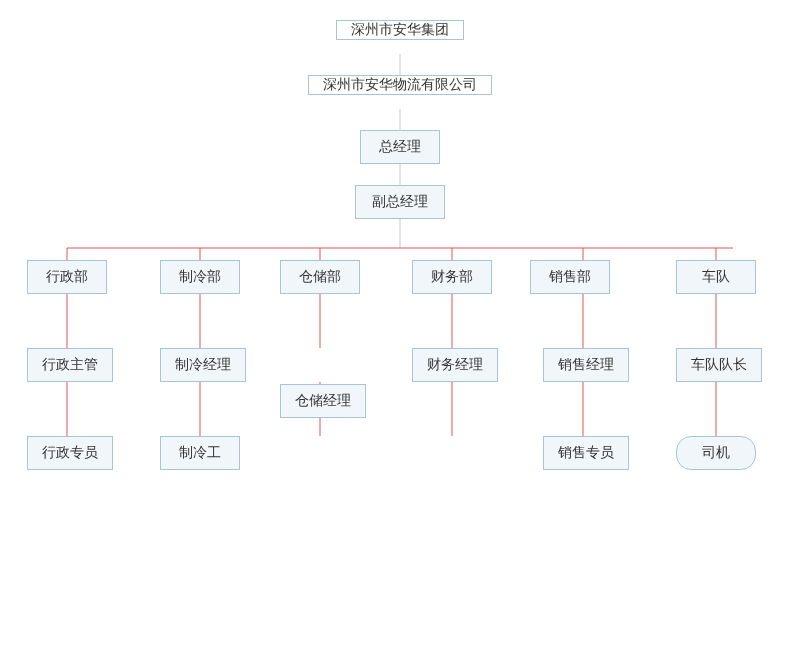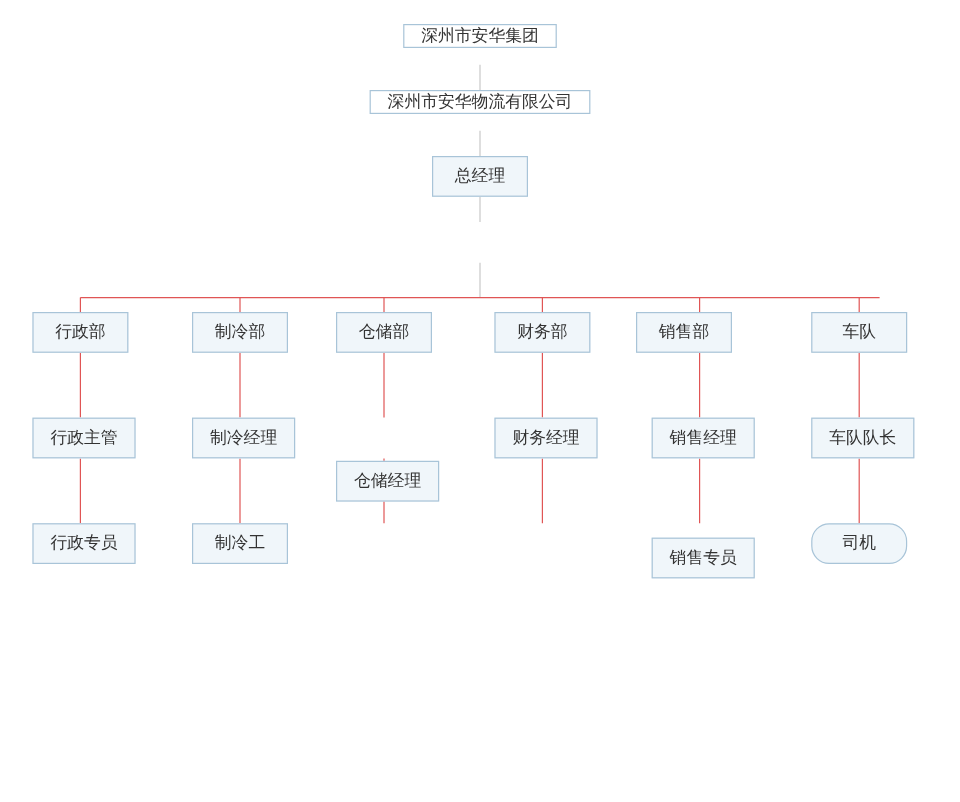--- a/index.html
+++ b/index.html
@@ -114,20 +114,23 @@
   </div>
 
   <div style="position:absolute; top:75px; left:50%; transform:translateX(-50%);">
     <div class="node-top" style="min-width:130px;">深州市安华物流有限公司</div>
   </div>
 
   <div style="position:absolute; top:130px; left:50%; transform:translateX(-50%);">
     <div class="node" style="min-width:80px;">总经理</div>
   </div>
 
+  <div style="position:absolute; top:185px; left:50%; transform:translateX(-50%);">
+    <div class="node" style="min-width:90px;">副总经理</div>
+  </div>
 
   <div style="position:absolute; top:260px; left:27px;">
     <div class="node" style="min-width:80px;">行政部</div>
   </div>
   <div style="position:absolute; top:260px; left:160px;">
     <div class="node" style="min-width:80px;">制冷部</div>
   </div>
   <div style="position:absolute; top:260px; left:280px;">
     <div class="node" style="min-width:80px;">仓储部</div>
   </div>
@@ -160,18 +163,18 @@
     <div class="node" style="min-width:80px;">车队队长</div>
   </div>
 
   <div style="position:absolute; top:436px; left:27px;">
     <div class="node" style="min-width:80px;">行政专员</div>
   </div>
   <div style="position:absolute; top:436px; left:160px;">
     <div class="node" style="min-width:80px;">制冷工</div>
   </div>
   <div style="position:absolute; top:436px; left:543px;">
-    <div class="node" style="min-width:80px;margin-top:12px;">销售专员</div>
+    <div class="node" style="min-width:80px;">销售专员</div>
   </div>
   <div style="position:absolute; top:436px; left:676px;">
     <div class="node" style="min-width:80px;border-radius:15px;">司机</div>
   </div>
 </div>
 
 </body></html>

